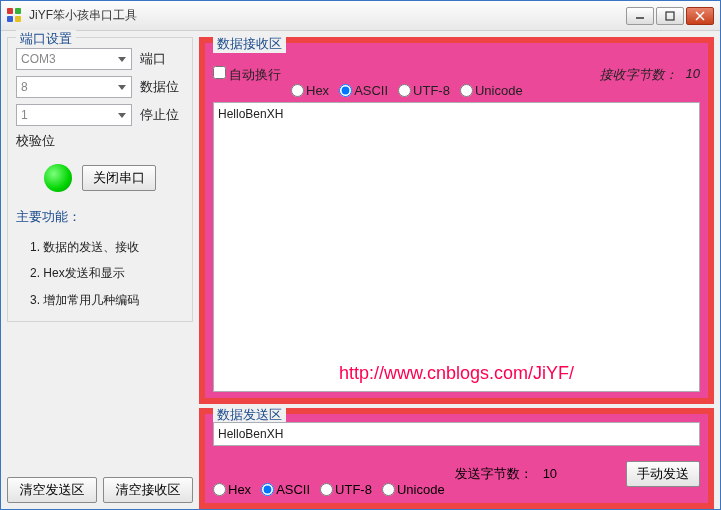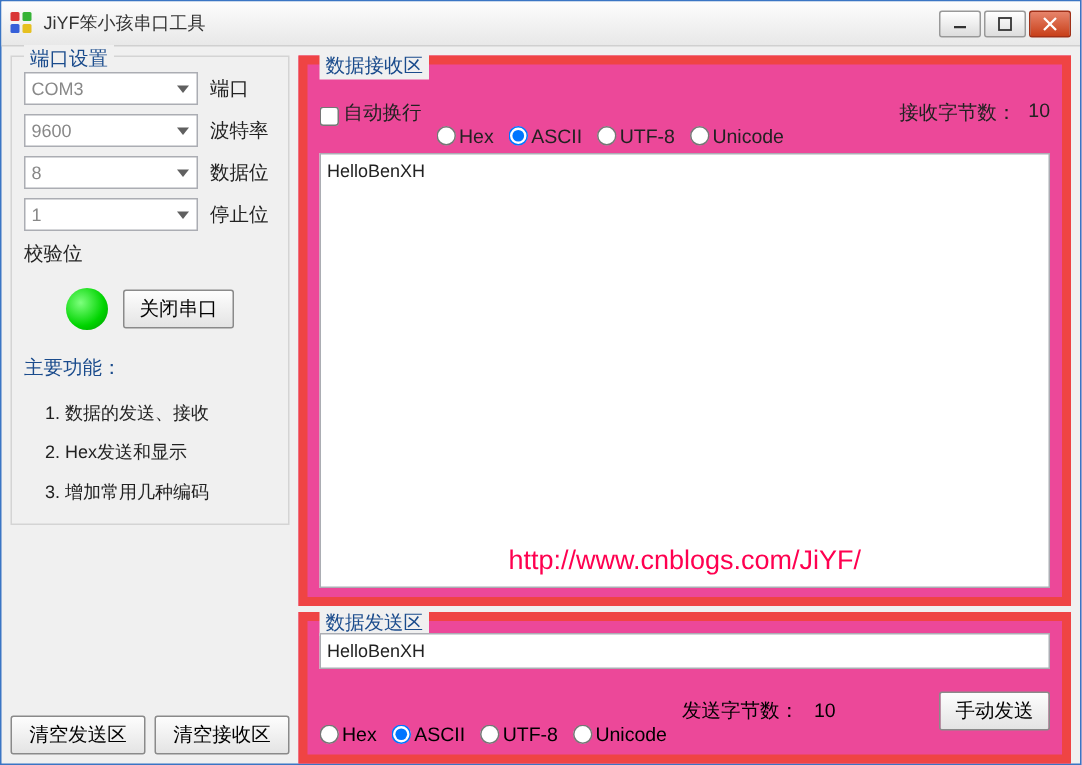--- a/index.html
+++ b/index.html
@@ -27,25 +27,25 @@
 .led { width: 28px; height: 28px; border-radius: 50%; background: radial-gradient(circle at 35% 35%, #7dff7d, #00d400 60%, #009600); }
 .btn { border: 1px solid #8a8a8a; background: linear-gradient(#fdfdfd, #e4e4e4); padding: 3px 10px; font-size: 13px; border-radius: 2px; cursor: pointer; }
 .funcs { font-size: 13px; color: #1a4b8c; margin-top: 16px; margin-bottom:8px; }
 .func-list { font-size: 12px; color: #222; padding-left: 14px; line-height: 2.2; font-family: "SimSun", serif; }
 .bottom-btns { display: flex; gap: 6px; margin-top: auto; }
 .bottom-btns .btn { flex: 1; text-align: center; }
 .rgroup { border: 6px solid #ef4444; background: #ec4899; position: relative; padding: 8px 8px 6px; display: flex; flex-direction: column; }
 .rgroup-title { position: absolute; top: -8px; left: 8px; background: #f0f0f0; padding: 0 4px; font-size: 13px; color: #1a4b8c; }
 .recv-area { flex: 1; }
 .opts { display: flex; align-items: center; gap: 10px; font-size: 13px; color: #222; margin-bottom: 4px; flex-wrap: nowrap; }
-.chk { display: flex; align-items: flex-end; gap: 3px; }
+.chk { display: flex; align-items: flex-start; gap: 3px; }
 .chk input { margin: 0; }
 .radio { display: flex; align-items: center; gap: 2px; margin-top: 32px; }
 .radio input { margin: 0; }
-.stat { margin-left: auto; display: flex; gap: 8px; }
+.stat { margin-left: auto; display: flex; gap: 8px; font-style: italic; }
 .textbox { background: #fff; border: 1px solid #abadb3; width: 100%; font-size: 12px; font-family: "SimSun", monospace; padding: 4px; color: #222; position: relative; }
 .recv-text { height: 290px; }
 .watermark { position: absolute; left: 50%; top: 260px; transform: translateX(-50%); color: #ff0050; font-size: 18px; font-family: Liberation Sans, sans-serif; pointer-events: none; }
 .send-text { height: 24px; }
 .send-row { display: flex; align-items: center; gap: 10px; font-size: 13px; margin-top: 4px; }
 .send-row .btn { margin-left: auto; }
 </style>
 </head>
 <body>
 
@@ -82,26 +82,20 @@
 
   <div class="body">
     <div class="left">
       <div class="group">
         <div class="group-title">端口设置</div>
         <div class="row">
           <div class="combo">
               <span>COM3</span>
             </div>
           <span class="lbl">端口</span>
-        </div>
-        <div class="row">
-          <div class="combo">
-              <span>9600</span>
-            </div>
-          <span class="lbl">波特率</span>
         </div>
         <div class="row">
           <div class="combo">
               <span>8</span>
             </div>
           <span class="lbl">数据位</span>
         </div>
         <div class="row">
           <div class="combo">
               <span>1</span>

